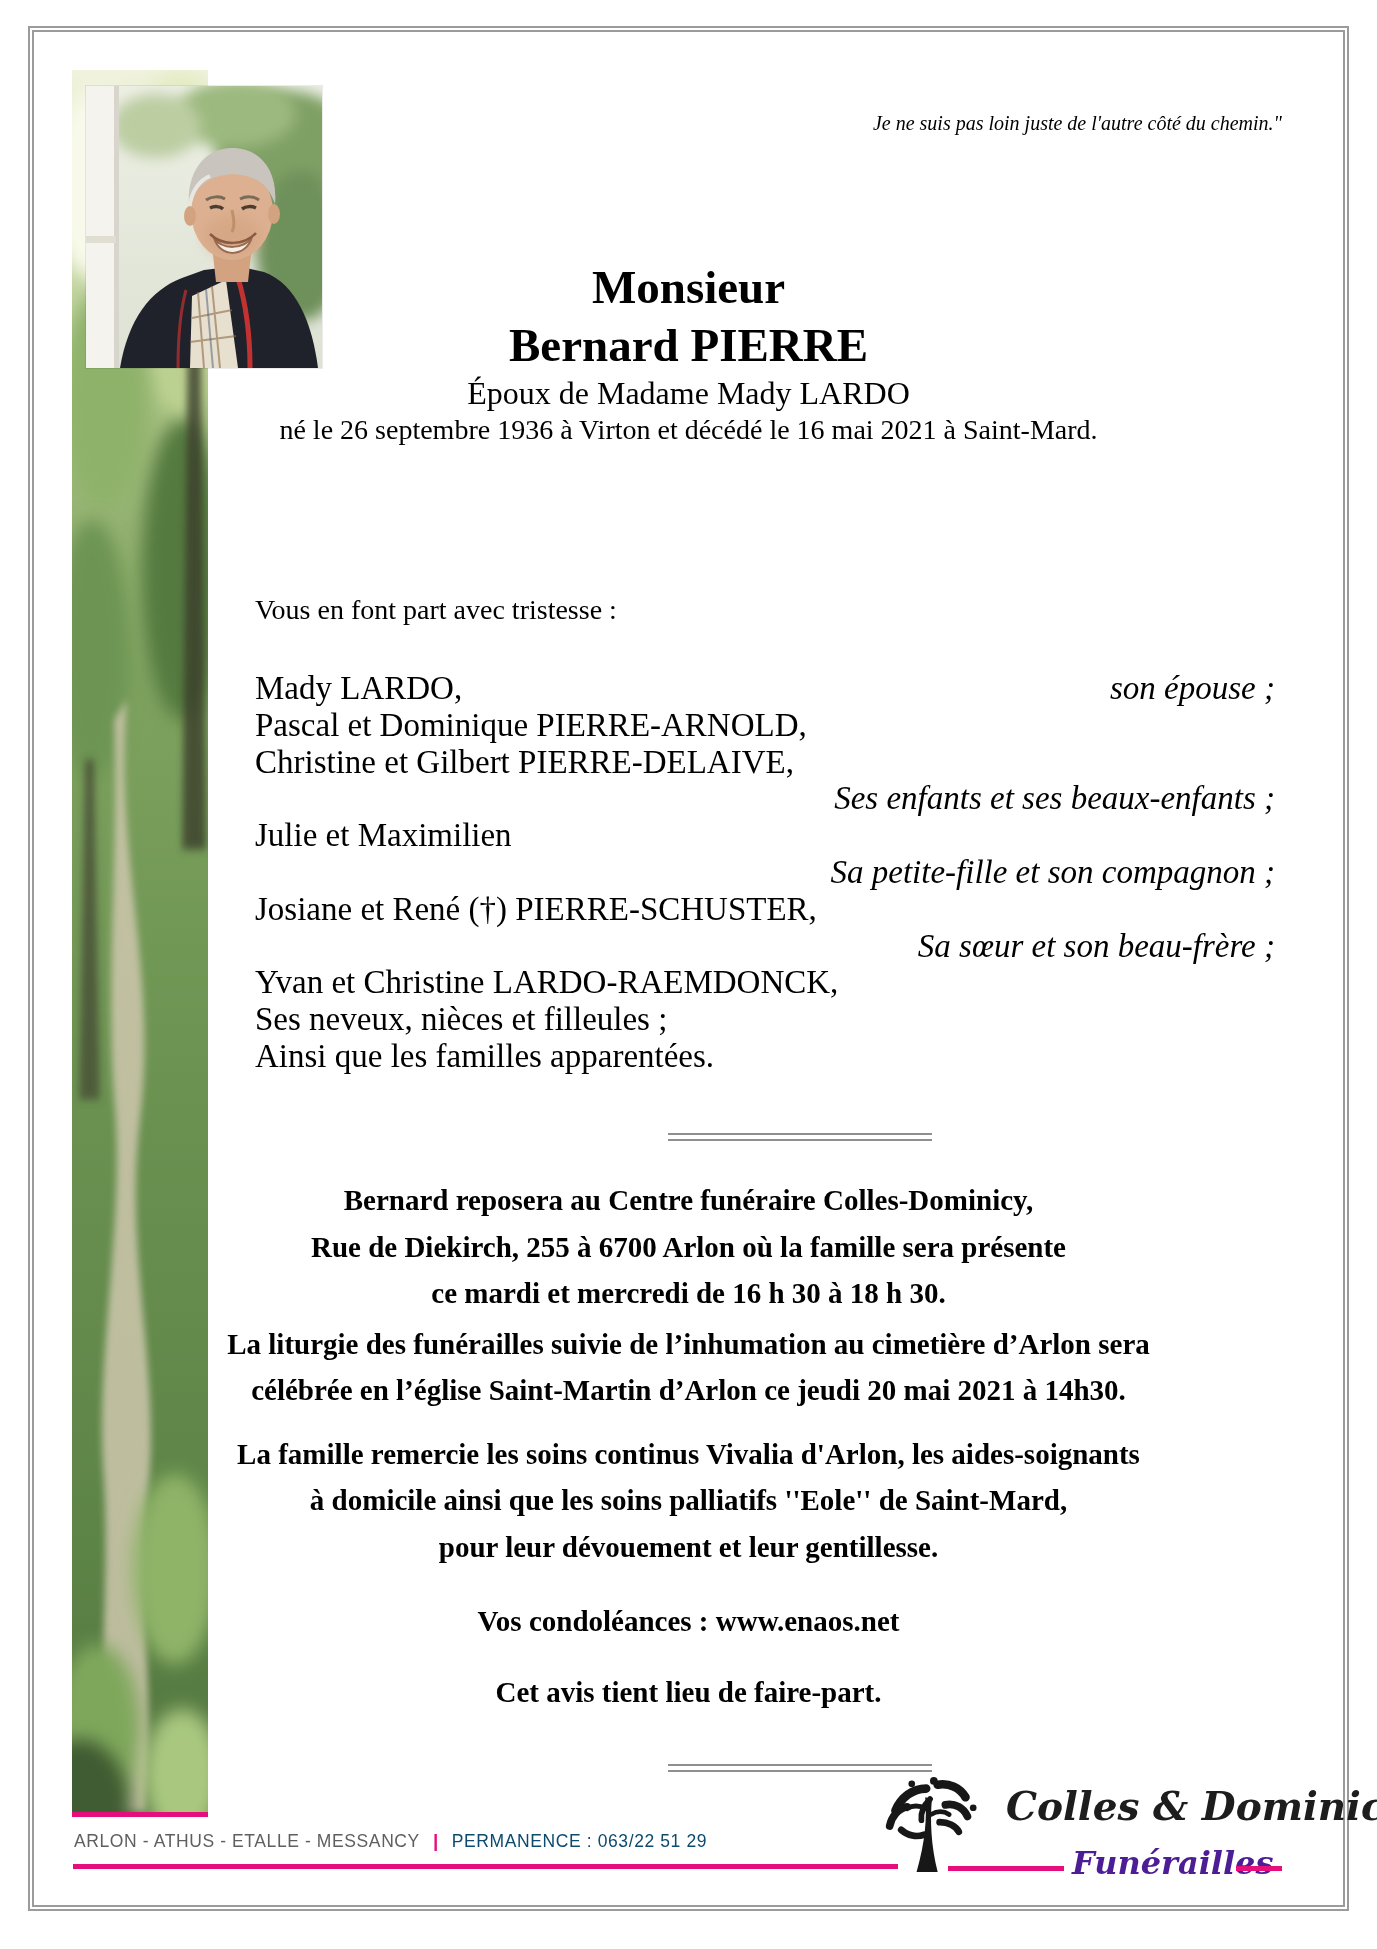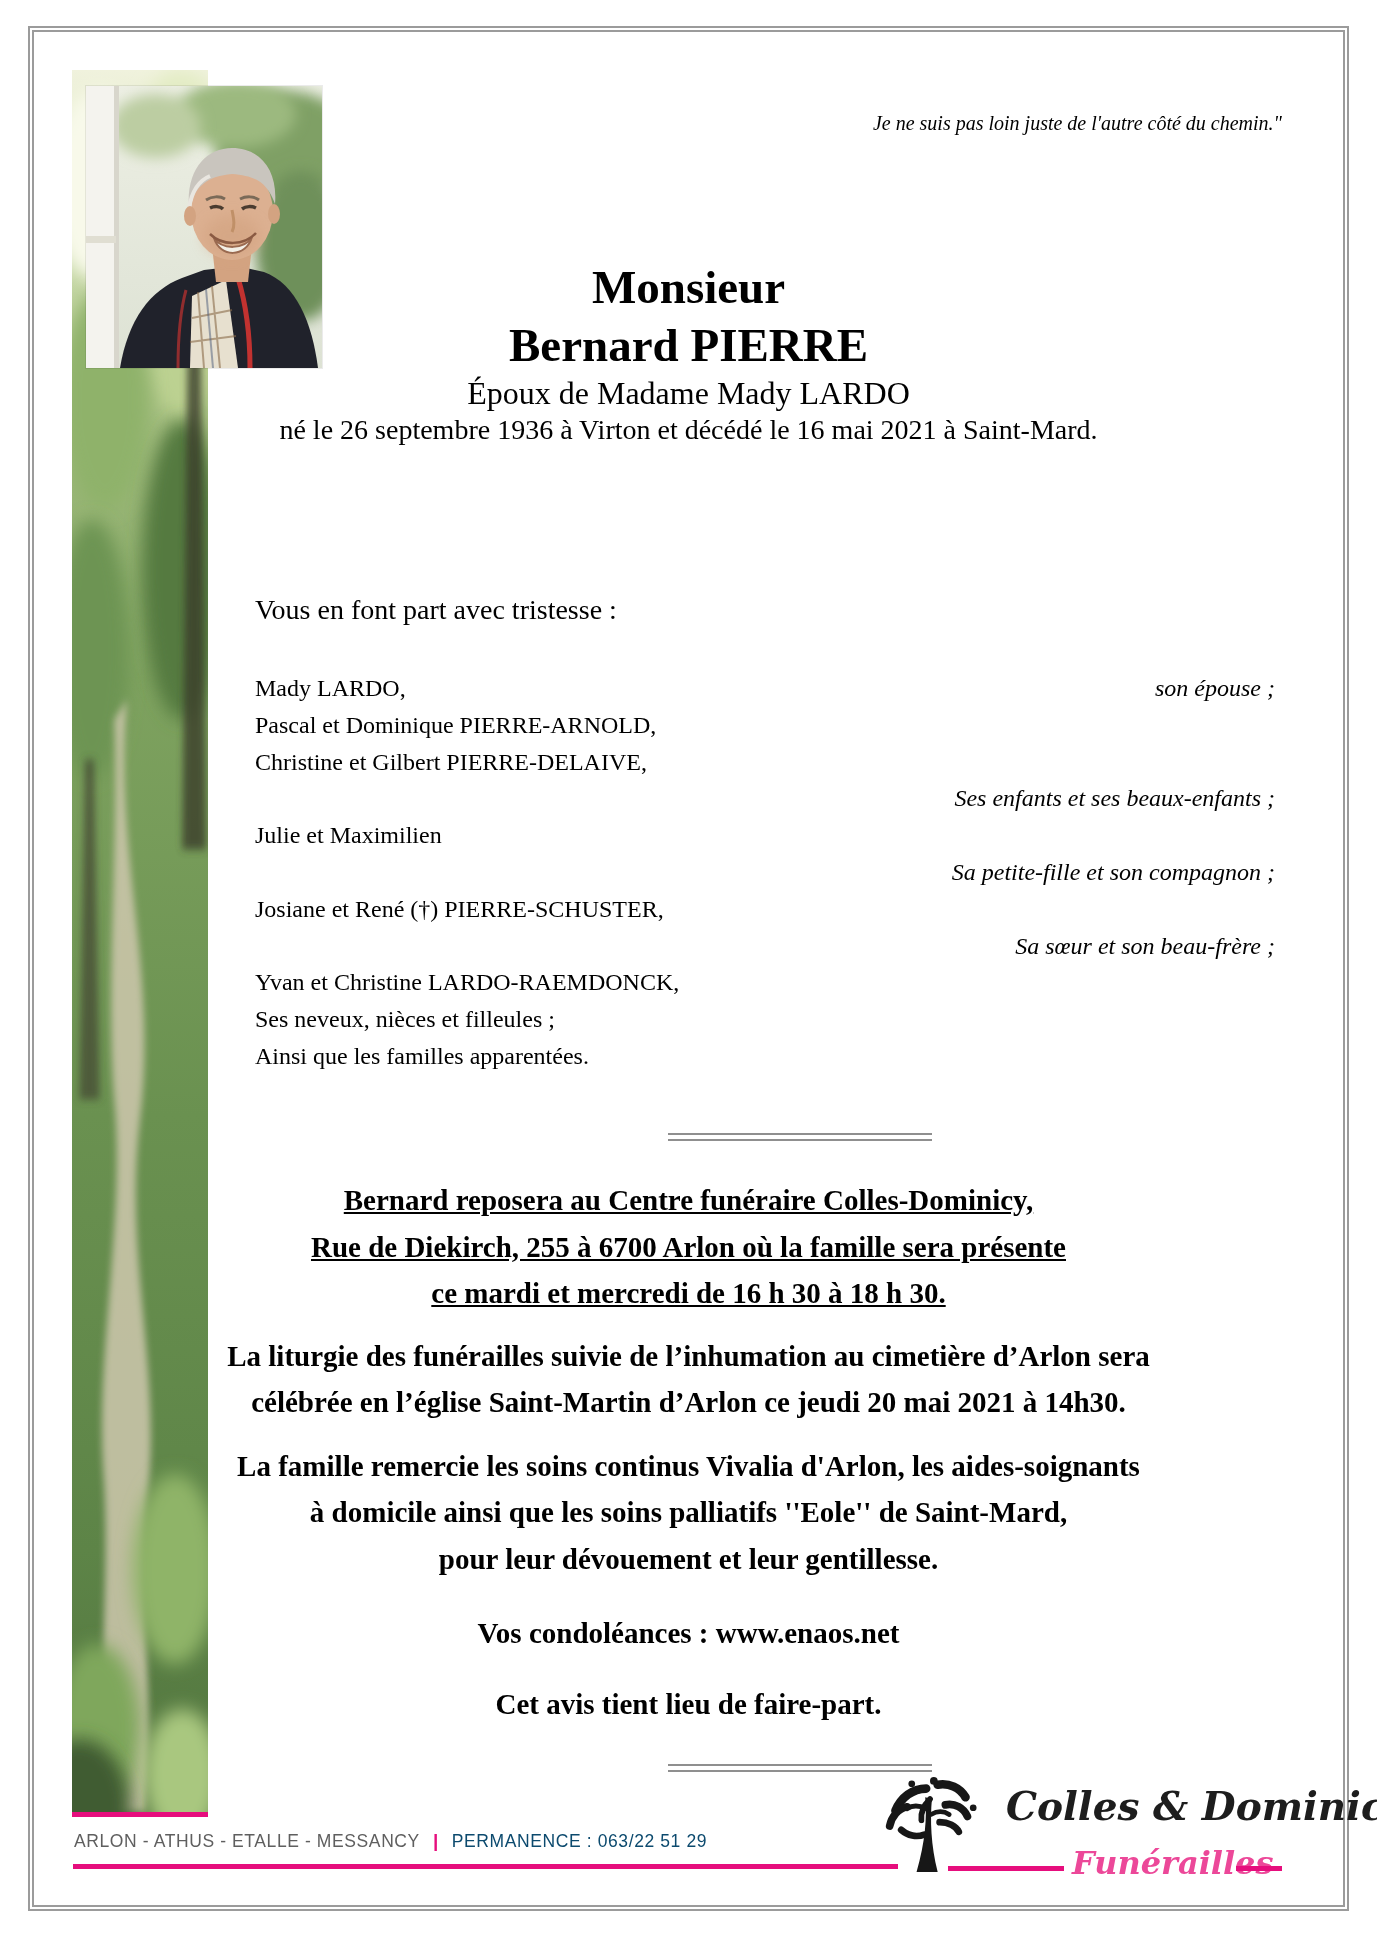--- a/index.html
+++ b/index.html
@@ -50,40 +50,40 @@
   .header .dates{
     font-size:28px;line-height:36px;
   }
   
   .intro{
     position:absolute;left:255px;top:592px;
     font-size:28px;line-height:36px;
   }
   .family{
     position:absolute;left:255px;top:670px;width:1020px;
-    font-size:24px;line-height:36.8px;
+    font-size:33px;line-height:36.8px;
   }
   .family .row-flex{display:flex;justify-content:space-between;align-items:baseline;}
   .family .rel{font-style:italic;}
   .family .rel-line{text-align:right;font-style:italic;}
   
   .divider{
     position:absolute;left:668px;width:264px;height:8px;
     border-top:2px solid #8f8f8f;border-bottom:2px solid #8f8f8f;
     box-sizing:border-box;
   }
   .divider.top{top:1133px;}
   .divider.bottom{top:1764px;}
   
   .funeral{
     position:absolute;left:70px;right:70px;top:1177px;
     text-align:center;font-weight:bold;font-size:29px;line-height:46.5px;
   }
   .funeral p{margin:0;white-space:pre-line;}
-  .funeral .p1{margin-bottom:16px;text-decoration:underline;}
+  .funeral .p1{margin-bottom:4px;}
   .funeral .p2{margin-bottom:17px;}
   .funeral .p3{margin-bottom:28px;}
   .funeral .p4{margin-bottom:24px;}
   
   .footer-text{
     position:absolute;left:74px;top:1830px;
     font-family:"Liberation Sans", sans-serif;
     font-size:17.5px;line-height:22px;letter-spacing:0.6px;
     color:#5f5f5f;white-space:nowrap;
   }
@@ -101,21 +101,21 @@
   .logo .tree{position:absolute;left:6px;top:4px;width:96px;height:104px;}
   .logo .brand{
     position:absolute;left:130px;top:14px;width:290px;
     font-family:"DejaVu Serif", serif;font-style:italic;font-weight:bold;
     font-size:39px;line-height:44px;text-align:center;color:#1d1d1d;
     white-space:nowrap;
   }
   .logo .sub{
     position:absolute;left:196px;top:74px;
     font-family:"DejaVu Serif", serif;font-style:italic;font-weight:bold;
-    font-size:32px;color:#ec4899;white-space:nowrap;
+    font-size:32px;color:#4c1d95;white-space:nowrap;
   }
   .logo .dash{position:absolute;top:96px;height:5px;background:#e60e7d;}
   .logo .dash-l{left:72px;width:116px;}
   .logo .dash-r{left:360px;width:46px;}
 </style>
 </head>
 <body>
 
 <div class="page">
 

